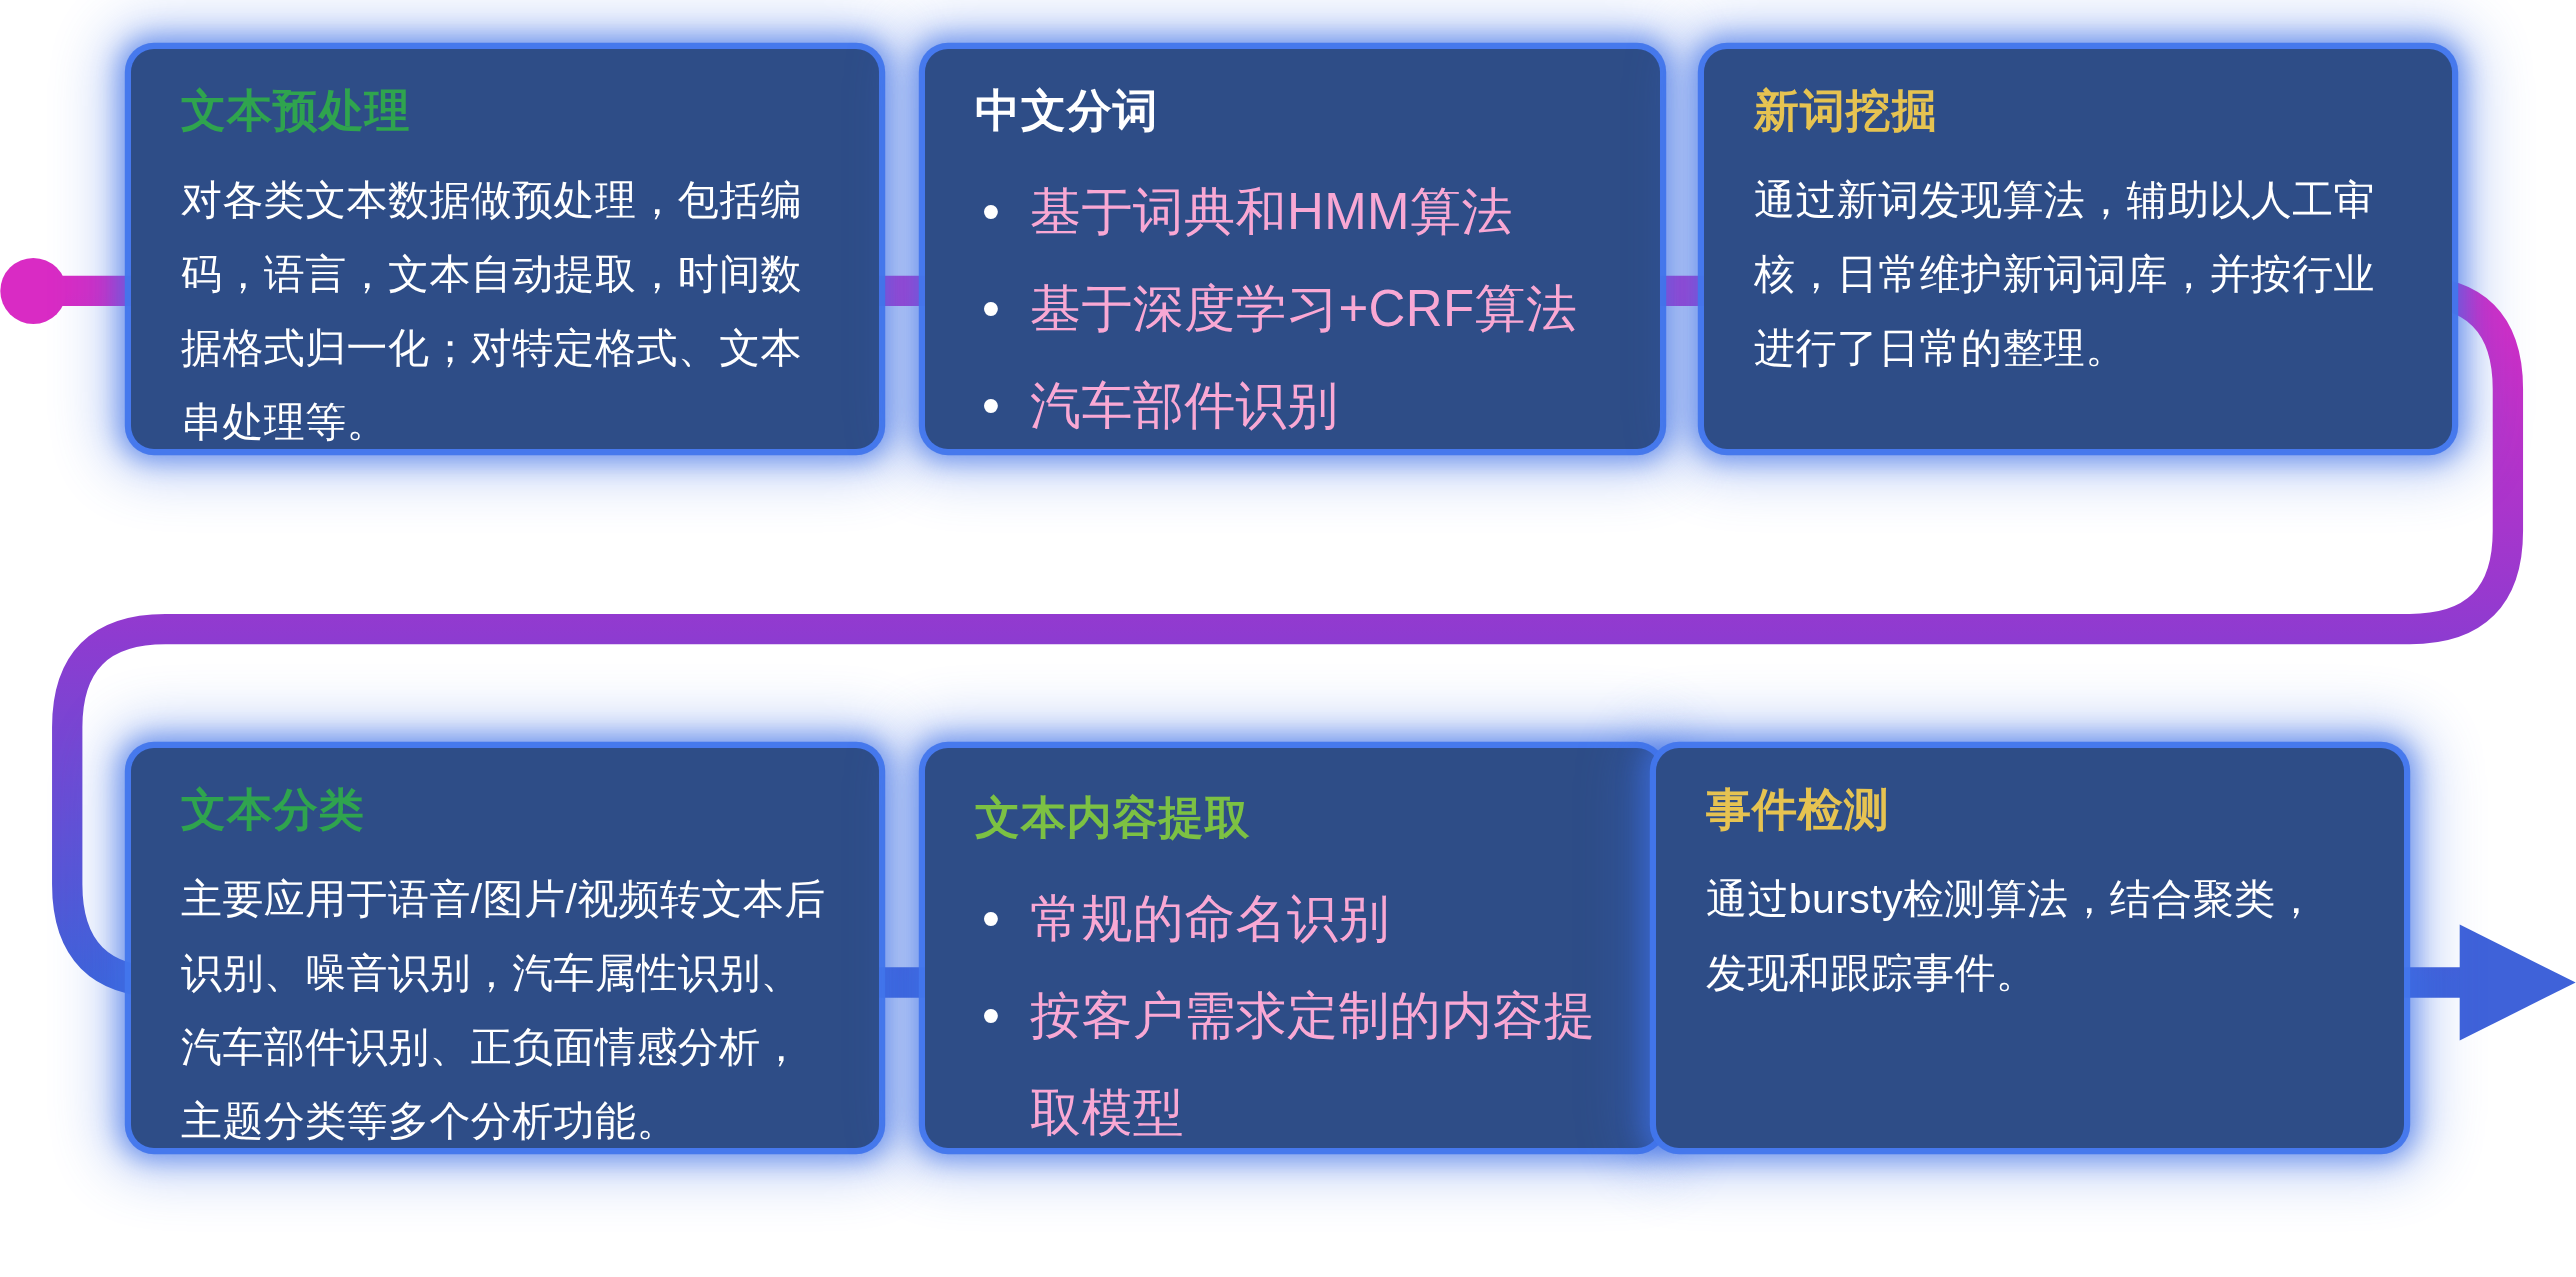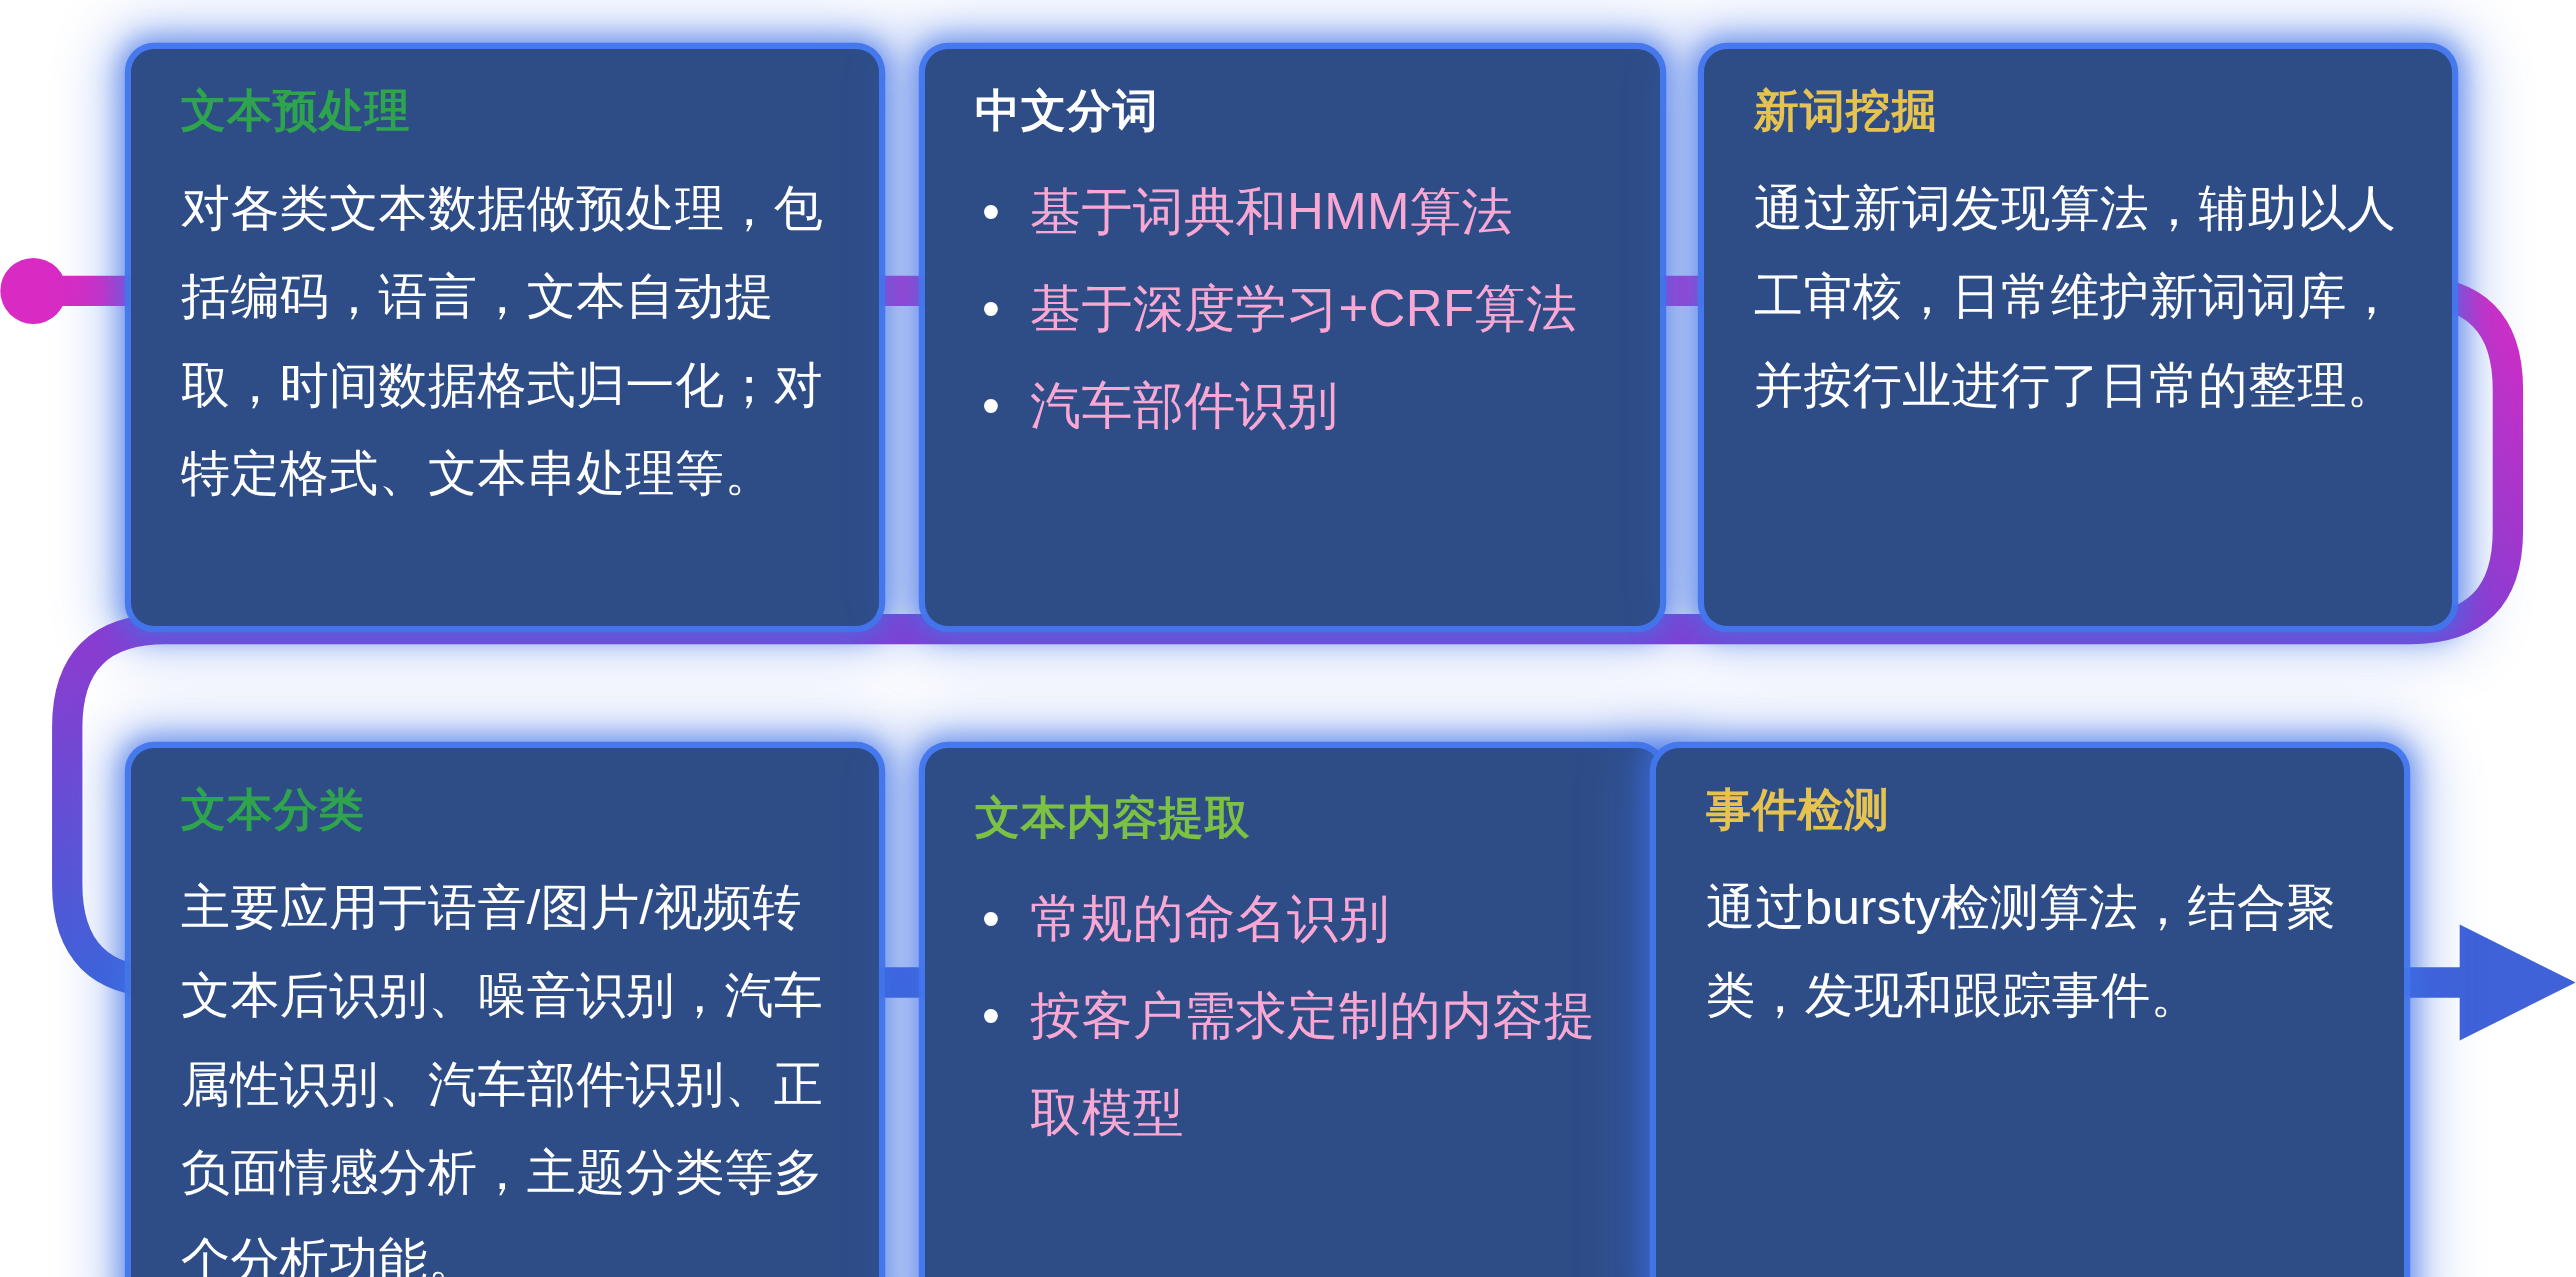--- a/index.html
+++ b/index.html
@@ -10,21 +10,21 @@
     overflow:hidden;
     font-family:"Liberation Sans","DejaVu Sans",sans-serif;
   }
   .flow{
     position:absolute;left:0;top:0;width:2576px;height:1277px;z-index:1;
   }
   .card{
     position:absolute;
     z-index:2;
     box-sizing:border-box;
-    width:748px;height:577px;
+    width:748px;height:400px;
     padding:34px 50px 27px 50px;
     background:#2e4d87;
     border-radius:23px;
     box-shadow:
       0 0 0 6.2px rgba(66,118,236,0.95),
       0 0 23px 12.5px rgba(62,112,230,0.60),
       0 0 54px 27px rgba(62,112,230,0.32);
   }
   .c1{left:131px;top:49px;}
   .c2{left:925px;top:49px;width:735px;}
@@ -35,21 +35,21 @@
   .title{
     margin:0 0 25px 0;
     font-size:45px;
     font-weight:700;
     line-height:1.25;
     letter-spacing:0.9px;
   }
   .body{
     margin:0;
     color:#ffffff;
-    font-size:49px;
+    font-size:41px;
     line-height:1.8;
     letter-spacing:0.4px;
   }
   .bullets{
     list-style:none;
     margin:9px 0 0 0;
     padding:0;
   }
   .bullet{
     position:relative;

